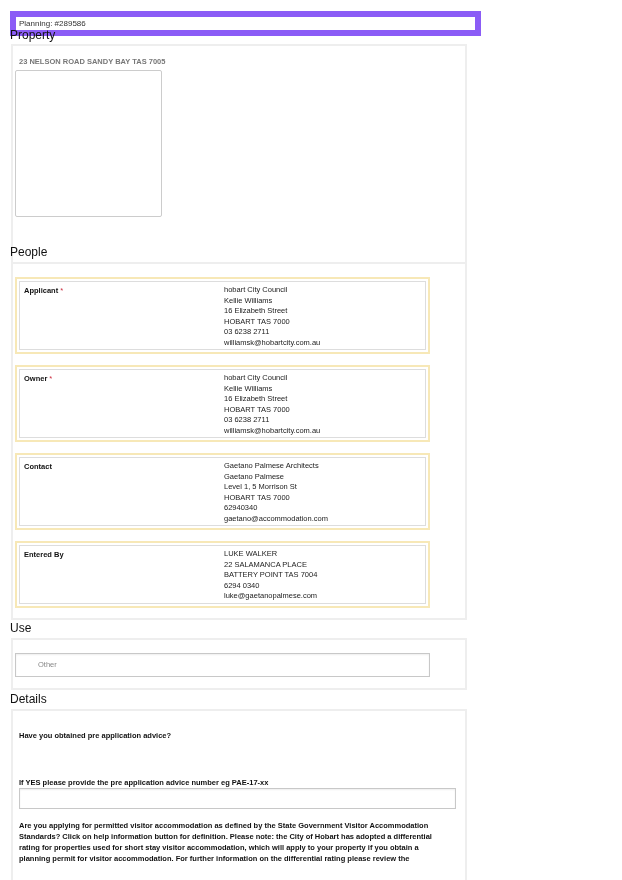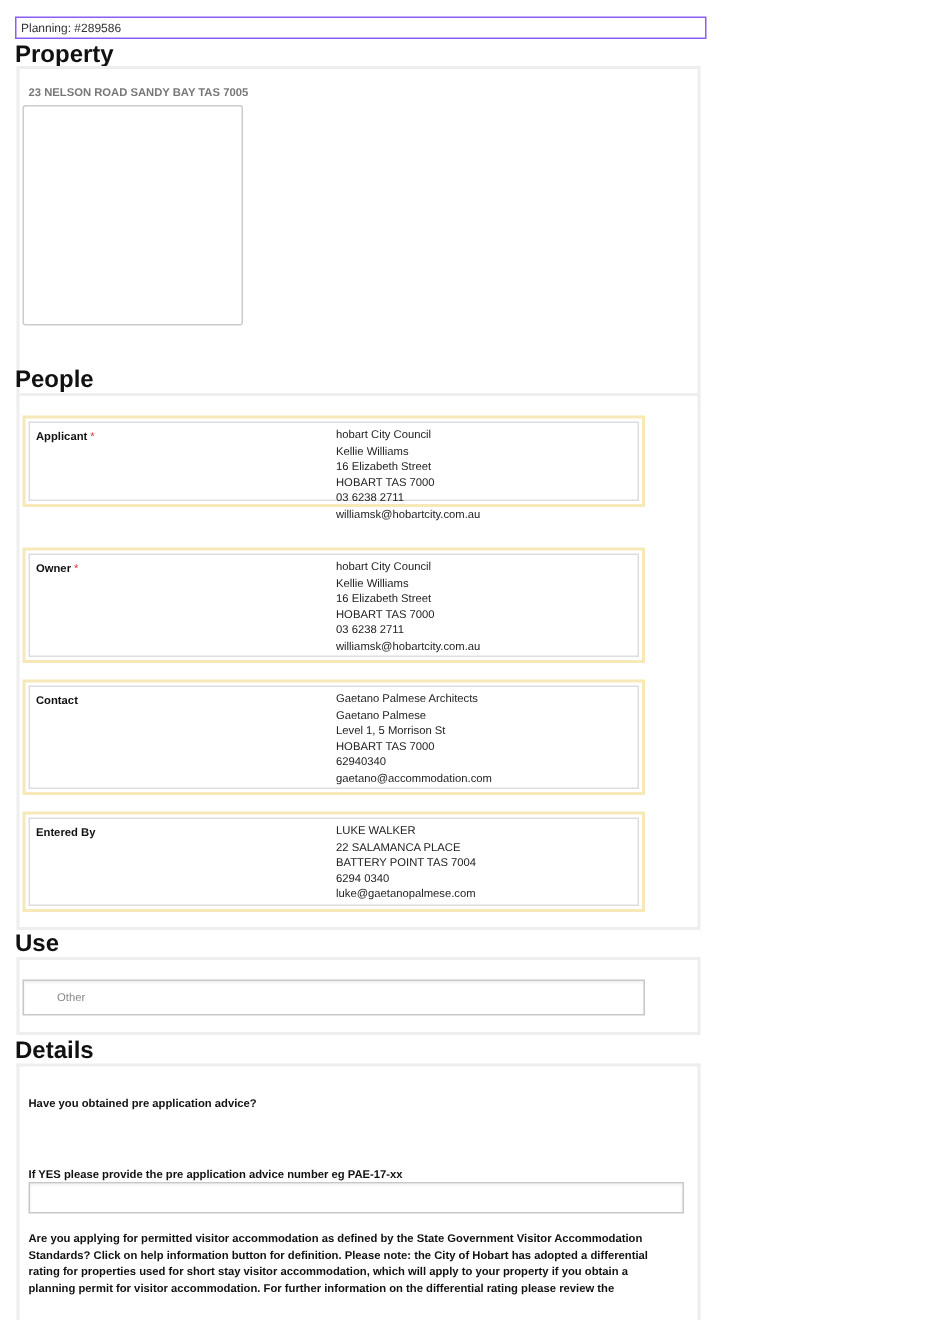--- a/index.html
+++ b/index.html
@@ -2,25 +2,25 @@
 <html><head>
 <meta charset="utf-8">
 <style>
   html, body { margin: 0; padding: 0; background: #ffffff; }
   body {
     width: 622px; height: 880px; overflow: hidden; position: relative;
     font-family: "Liberation Sans", sans-serif; color: #222;
   }
   .planning-bar {
     position: absolute; left: 10px; top: 11px; width: 456px; height: 13px;
-    border: 1px solid #8b5cf6; font-size: 8px; line-height: 13px; padding-left: 3px;
+    border: 6px solid #8b5cf6; font-size: 8px; line-height: 13px; padding-left: 3px;
     color: #333; box-sizing: content-box;
   }
   .section-title {
-    position: absolute; left: 10px; font-size: 16px; font-weight: bold; color: #111;
+    position: absolute; left: 10px; font-size: 12px; font-weight: normal; color: #111;
   }
   .panel {
     position: absolute; left: 11px; width: 456px; border: 2px solid #eeeeee;
     box-sizing: border-box; background: #fff;
   }
   .address {
     position: absolute; left: 6px; top: 11px; font-size: 7.5px; color: #777; font-weight: bold;
   }
   .map-box {
     position: absolute; left: 2px; top: 24px; width: 147px; height: 147px;
@@ -69,21 +69,21 @@
 
 <div class="section-title" style="top:28px">Property</div>
 <div class="panel" style="top:44px;height:225px">
   <div class="address">23 NELSON ROAD SANDY BAY TAS 7005</div>
   <div class="map-box"></div>
 </div>
 
 <div class="section-title" style="top:245px">People</div>
 <div class="panel" style="top:262px;height:358px">
 
-  <div class="person-card" style="top:13px;height:61px">
+  <div class="person-card" style="top:13px;height:77px">
     <div class="person-inner">
       <div class="role-label"><span>Applicant</span><span class="req">*</span></div>
       <div class="person-lines">
         <div>hobart City Council</div>
         <div>Kellie Williams</div>
         <div>16 Elizabeth Street</div>
         <div>HOBART TAS 7000</div>
         <div>03 6238 2711</div>
         <div>williamsk@hobartcity.com.au</div>
       </div>

